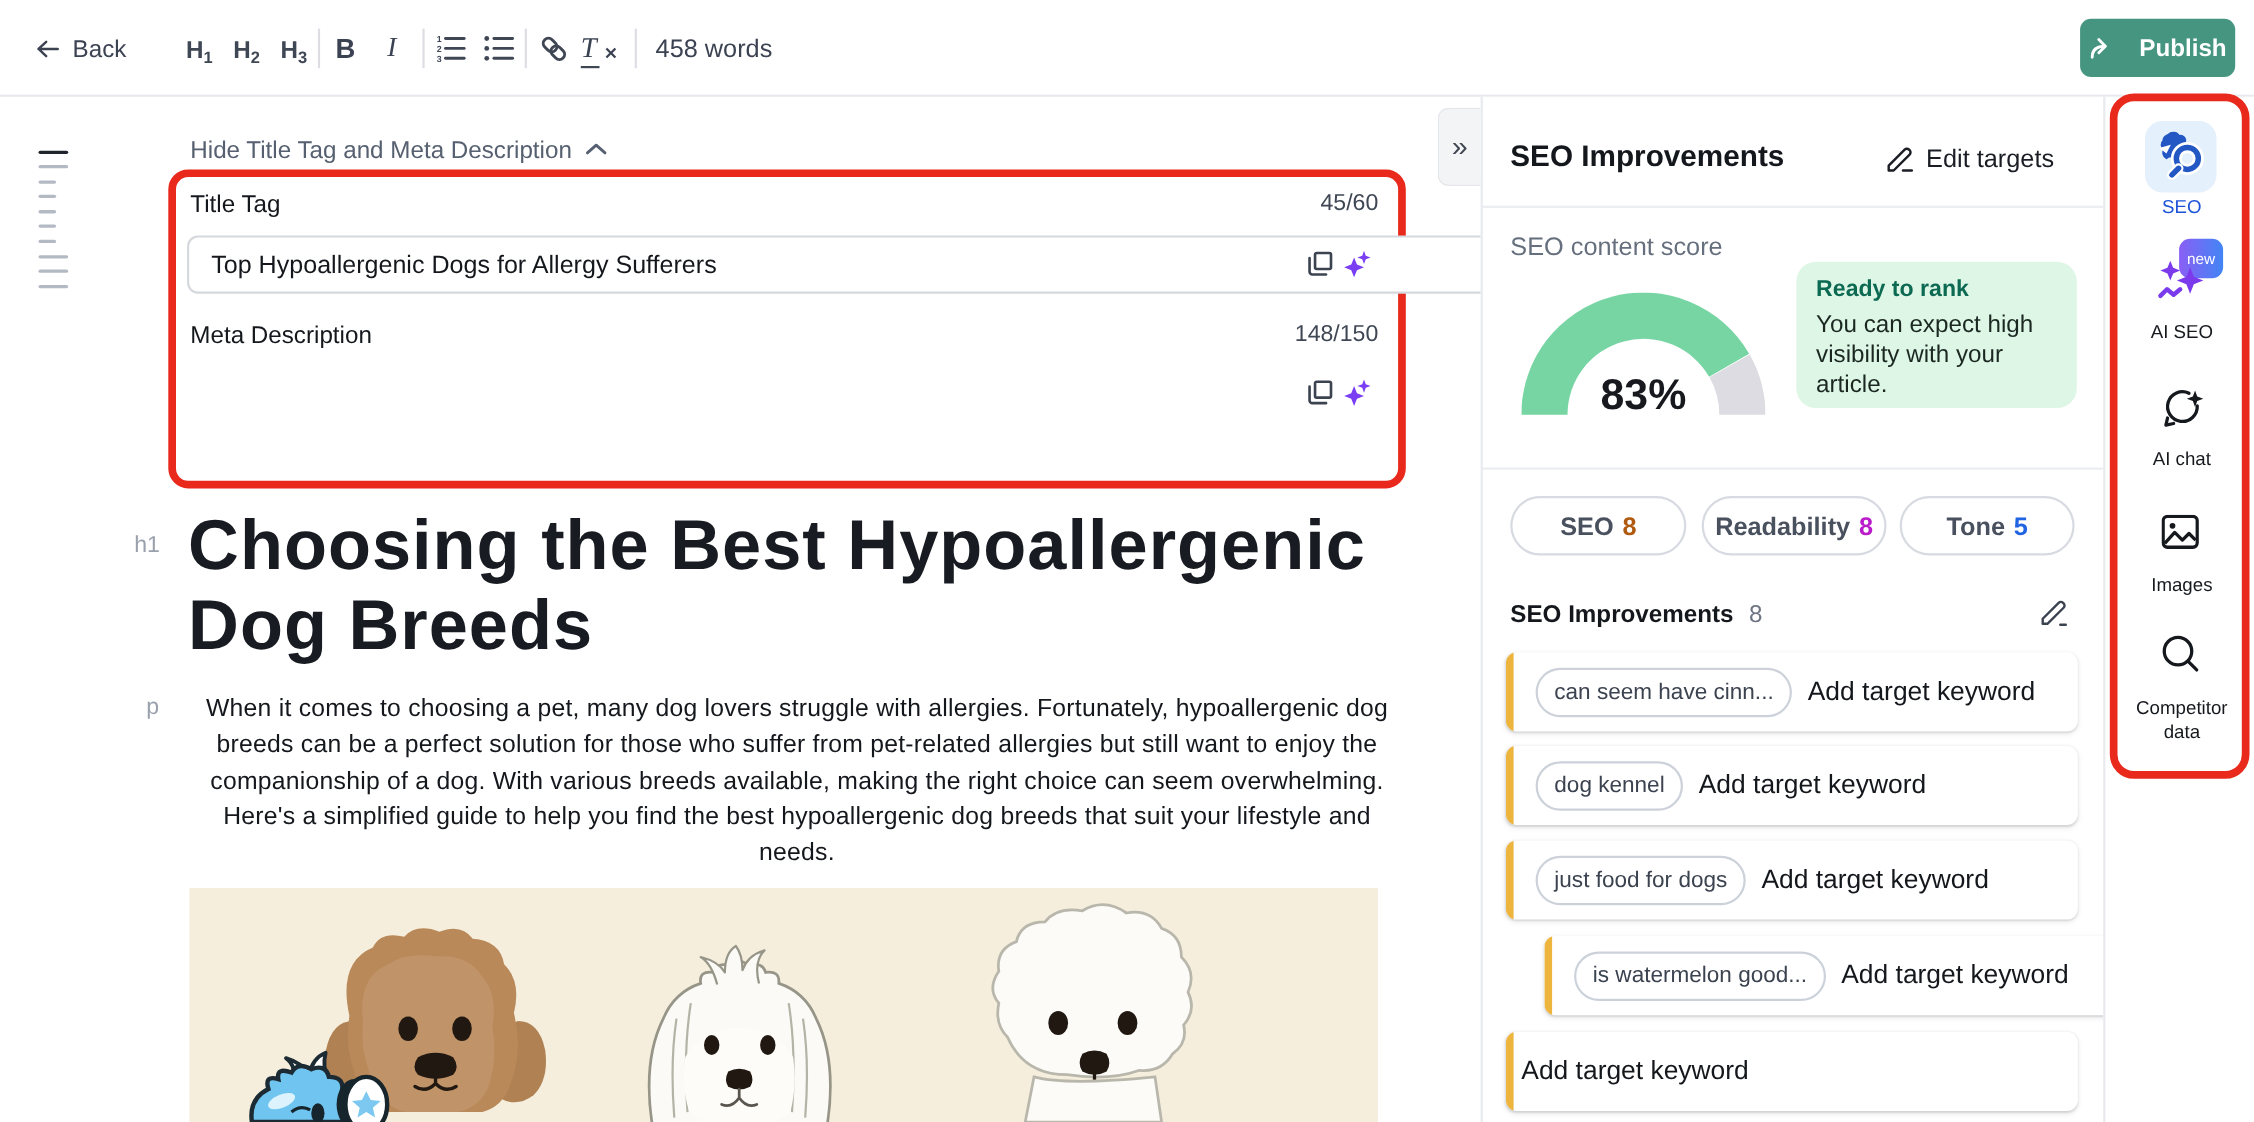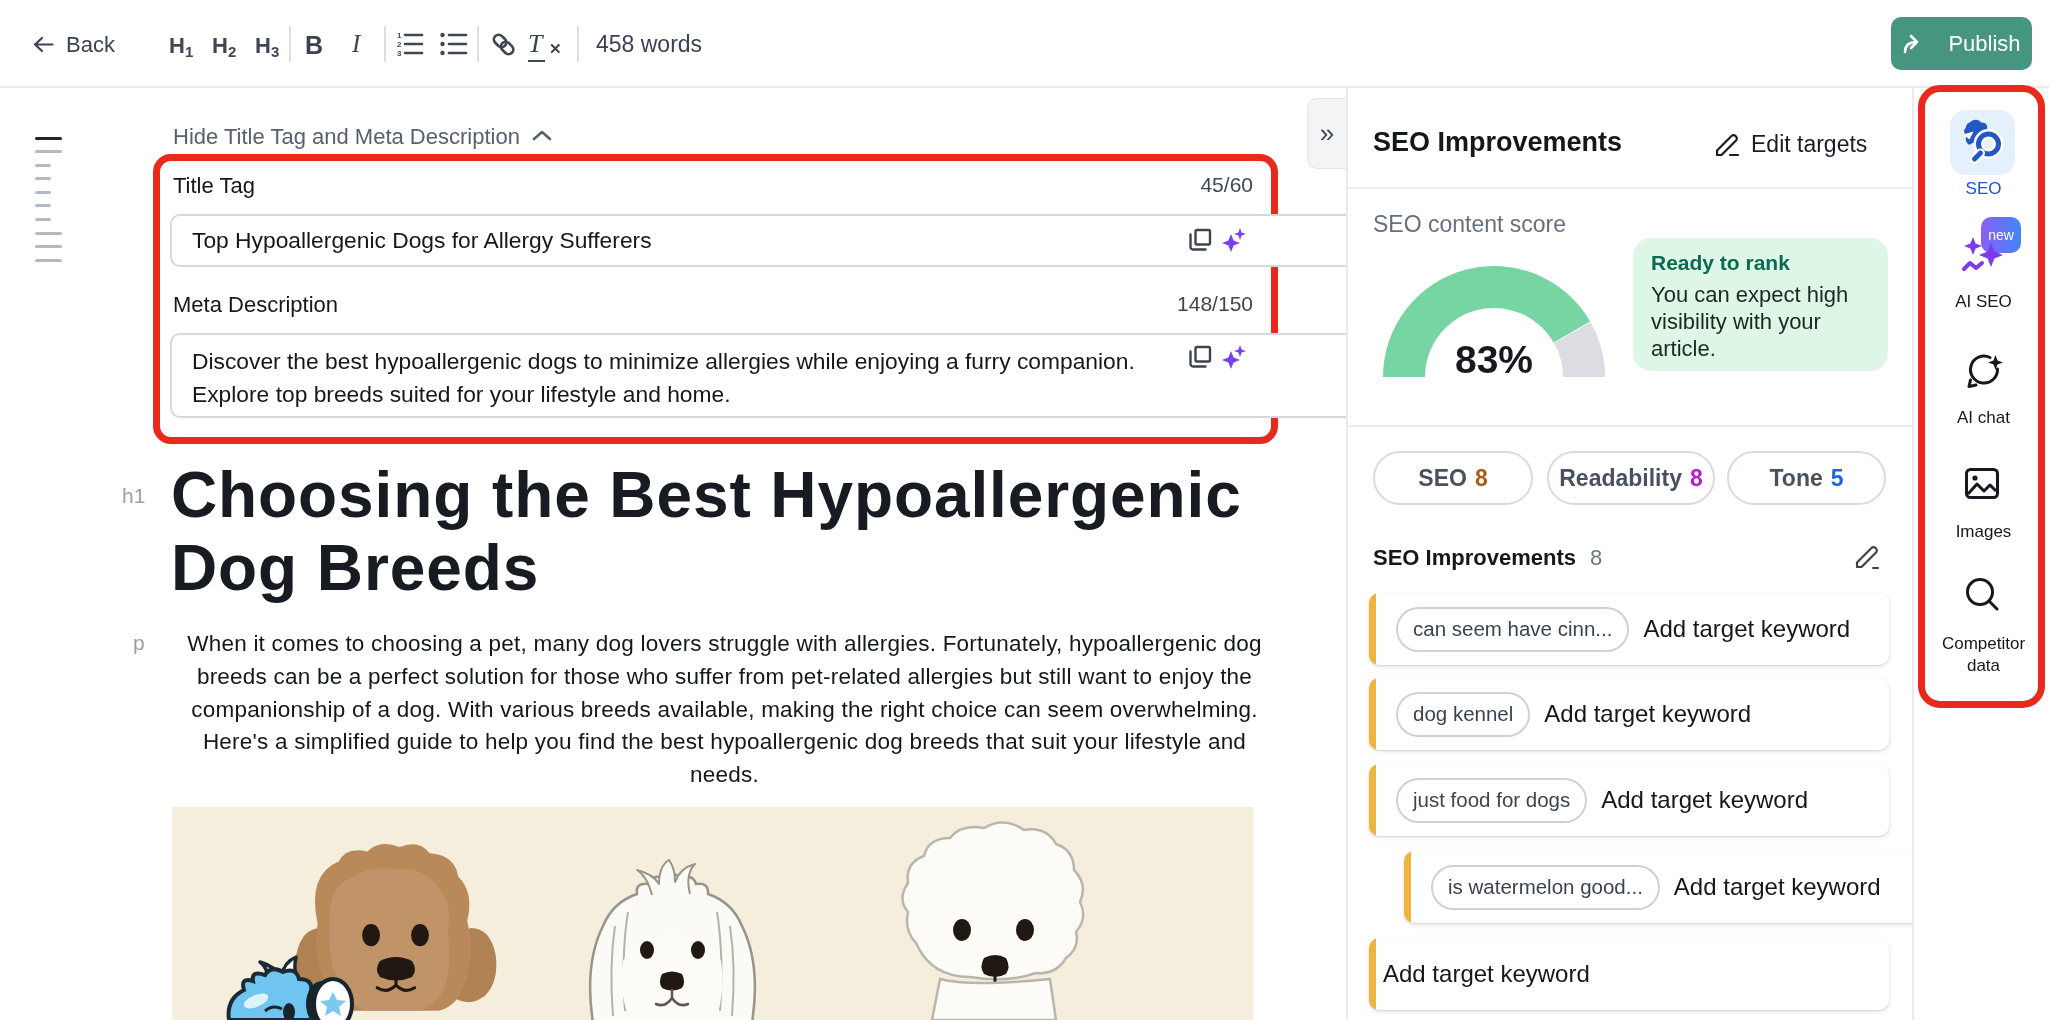--- a/index.html
+++ b/index.html
@@ -8,21 +8,21 @@
 .abs { position:absolute; }
 
 
 #toolbar { position:absolute; left:0; top:0; width:2049px; height:88px; background:#fff; border-bottom:2px solid #e8eaee; }
 .tb { position:absolute; color:#3b4252; }
 .tbdiv { position:absolute; top:26px; width:2px; height:36px; background:#dcdee4; }
 .hsub { font-size:22px; font-weight:600; color:#3f4654; }
 .hsub sub { font-size:15px; font-weight:700; vertical-align:-4px; letter-spacing:0; }
 
 
-#publish { position:absolute; left:1891px; top:17px; width:141px; height:53px; background:#459580; border-radius:10px; color:#fff; font-size:22px; font-weight:400; display:flex; align-items:center; justify-content:center; gap:22px; }
+#publish { position:absolute; left:1891px; top:17px; width:141px; height:53px; background:#459580; border-radius:10px; color:#fff; font-size:22px; font-weight:700; display:flex; align-items:center; justify-content:center; gap:22px; }
 
 
 .oline { position:absolute; left:35px; height:3px; border-radius:2px; background:#b4bac4; }
 
 
 #hidelink { position:absolute; left:173px; top:124px; font-size:22px; color:#566070; }
 #redbox1 { position:absolute; left:153px; top:154px; width:1125px; height:290px; border:7px solid #e8291c; border-radius:18px; }
 .flabel { position:absolute; font-size:22px; color:#14171c; }
 .fcount { position:absolute; font-size:21px; color:#3f4754; }
 .finput { position:absolute; left:170px; width:1266px; background:#fff; border:2px solid #d5d8dd; border-radius:10px; font-size:22.8px; color:#14171c; }
@@ -152,21 +152,20 @@
     </svg>
   <svg class="abs" style="left:1221px;top:227px" width="26" height="26" viewBox="0 0 26 26">
       <g fill="#7a3ff2">
         <path d="M10 7 L12.6 13.4 L19 16 L12.6 18.6 L10 25 L7.4 18.6 L1 16 L7.4 13.4 Z"></path>
         <path d="M19 1 L20.6 5.4 L25 7 L20.6 8.6 L19 13 L17.4 8.6 L13 7 L17.4 5.4 Z"></path>
       </g>
     </svg>
 
   <div class="flabel" style="left:173px;top:292px;">Meta Description</div>
   <div class="fcount" style="right:796px;top:292px;">148/150</div>
-  <div class="finput" style="top:333px;height:85px;padding:10px 20px;line-height:33px;">Discover the best hypoallergenic dogs to minimize allergies while enjoying a furry companion.<br>Explore top breeds suited for your lifestyle and home.</div>
   <svg class="abs" style="left:1188px;top:345px" width="24" height="24" viewBox="0 0 24 24">
       <g stroke="#3c4350" stroke-width="2.4" fill="none" stroke-linecap="round">
         <rect x="7.5" y="2" width="14.5" height="14.5" rx="1.5"></rect>
         <path d="M2.5 6.5 L2.5 19 a2.5 2.5 0 0 0 2.5 2.5 L17.5 21.5"></path>
       </g>
     </svg>
   <svg class="abs" style="left:1221px;top:344px" width="26" height="26" viewBox="0 0 26 26">
       <g fill="#7a3ff2">
         <path d="M10 7 L12.6 13.4 L19 16 L12.6 18.6 L10 25 L7.4 18.6 L1 16 L7.4 13.4 Z"></path>
         <path d="M19 1 L20.6 5.4 L25 7 L20.6 8.6 L19 13 L17.4 8.6 L13 7 L17.4 5.4 Z"></path>

